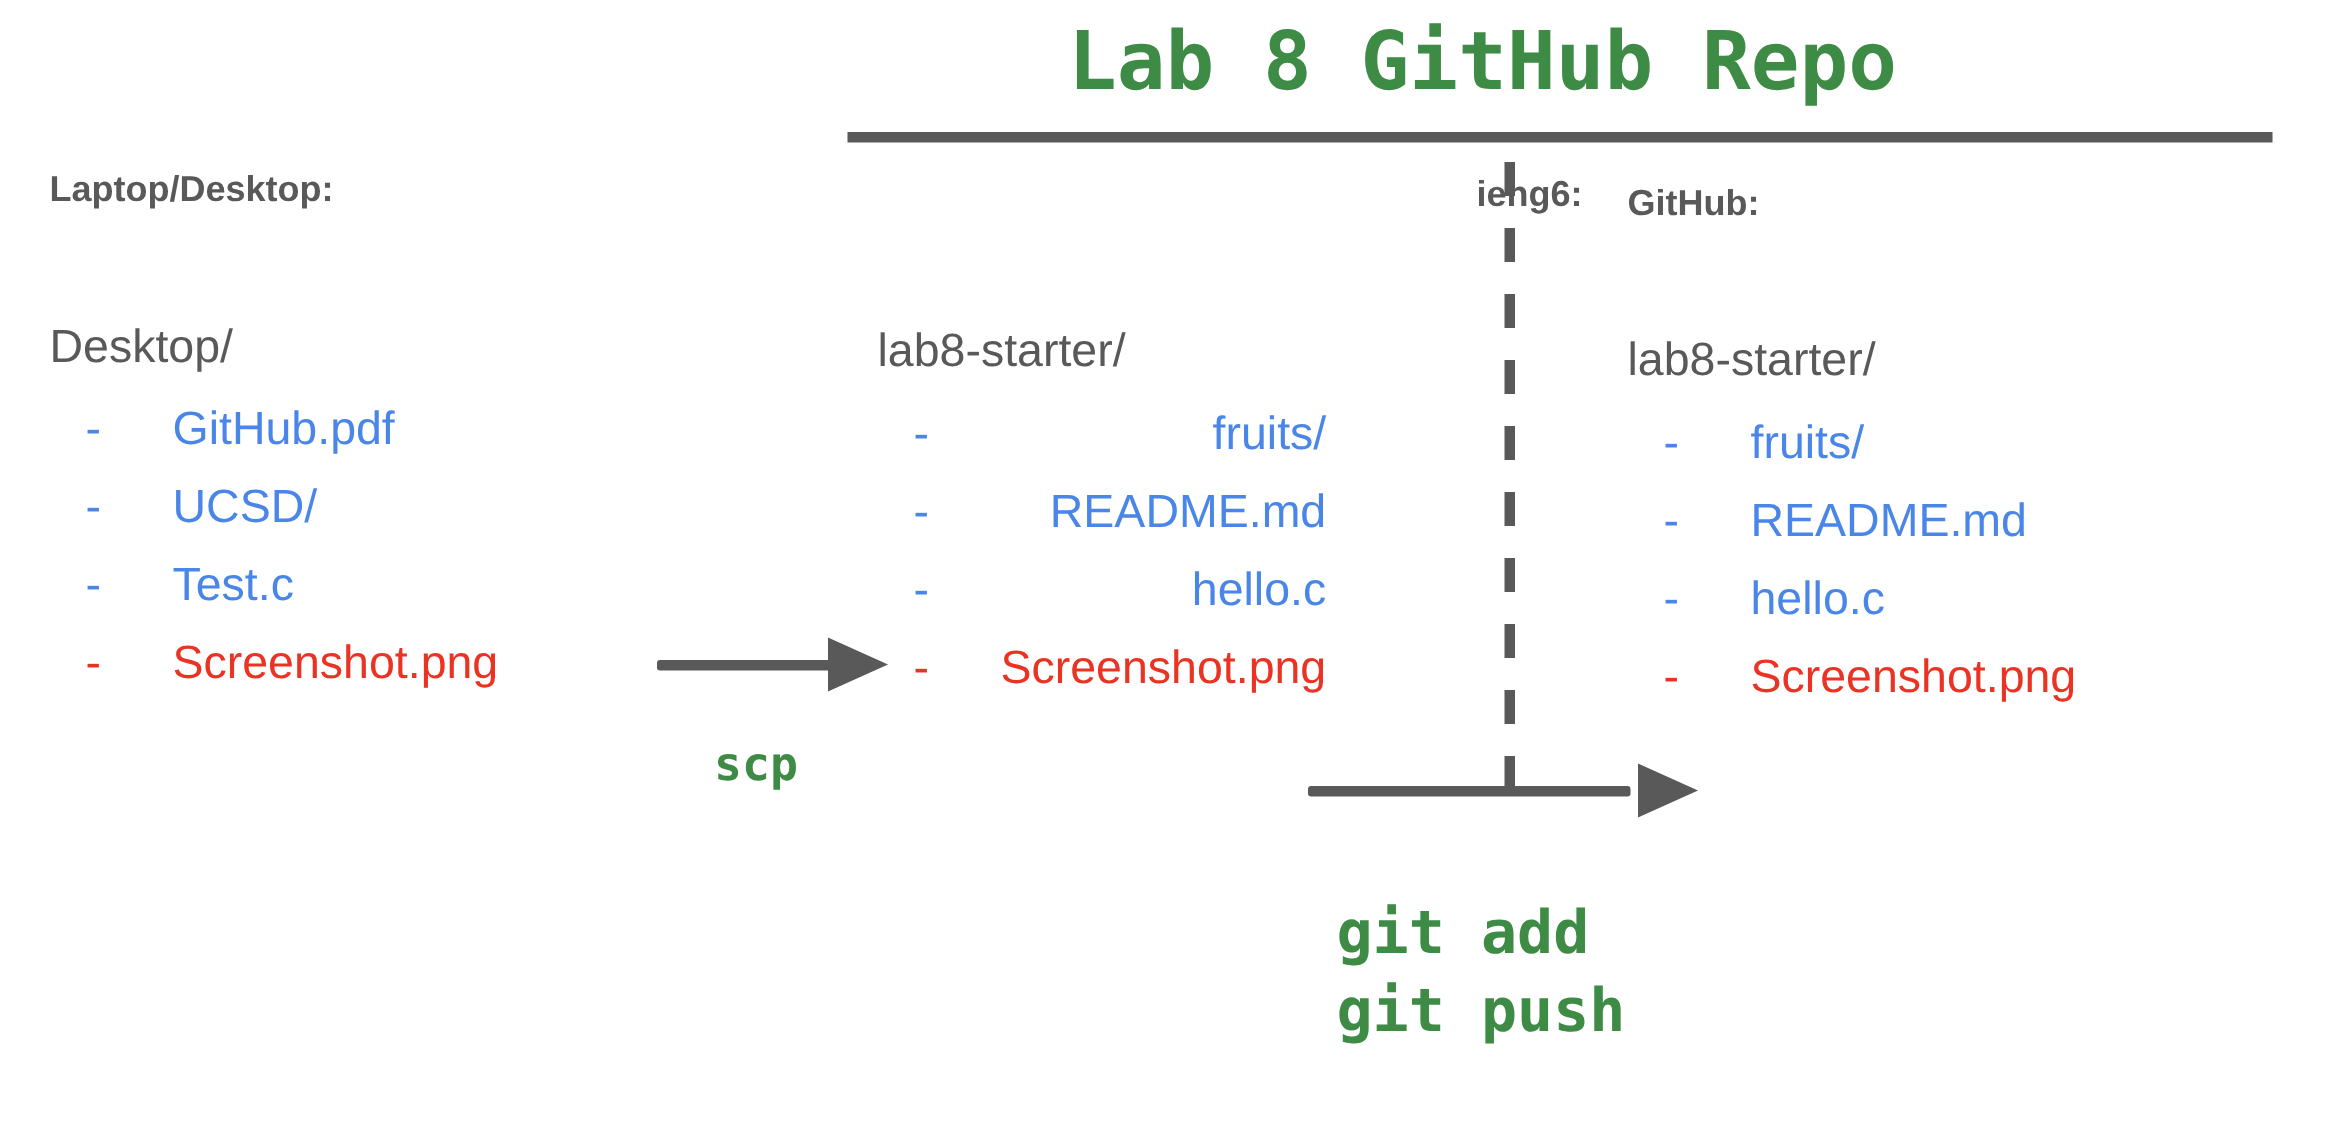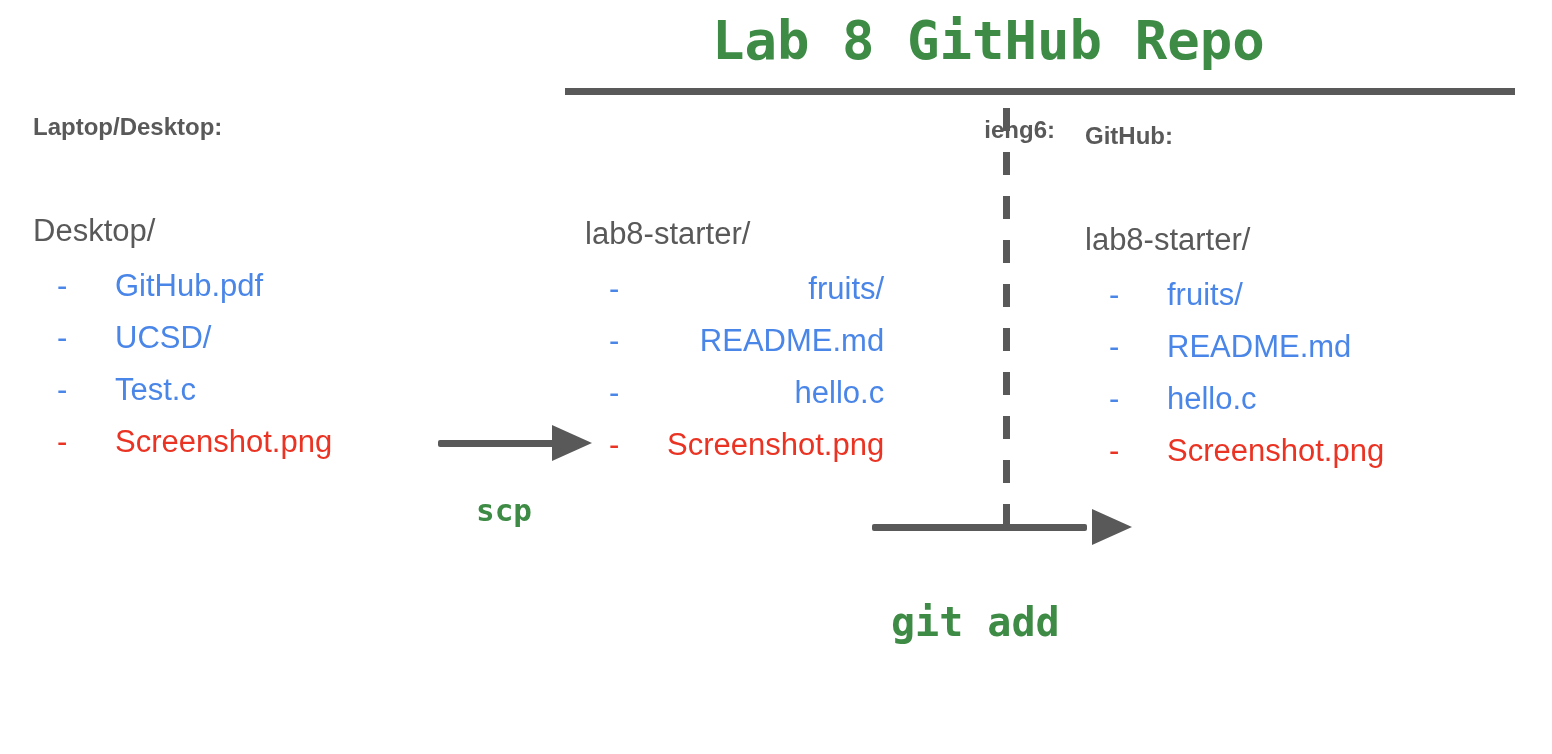--- a/index.html
+++ b/index.html
@@ -179,15 +179,16 @@
     <div class="head"></div>
   </div>
 
   <div class="scp-label">scp</div>
 
   <div class="git-commands">
 
       <div>git add</div>
 
 
+      <div>git push</div>
     </div>
 
 </div>
 
 </body></html>

